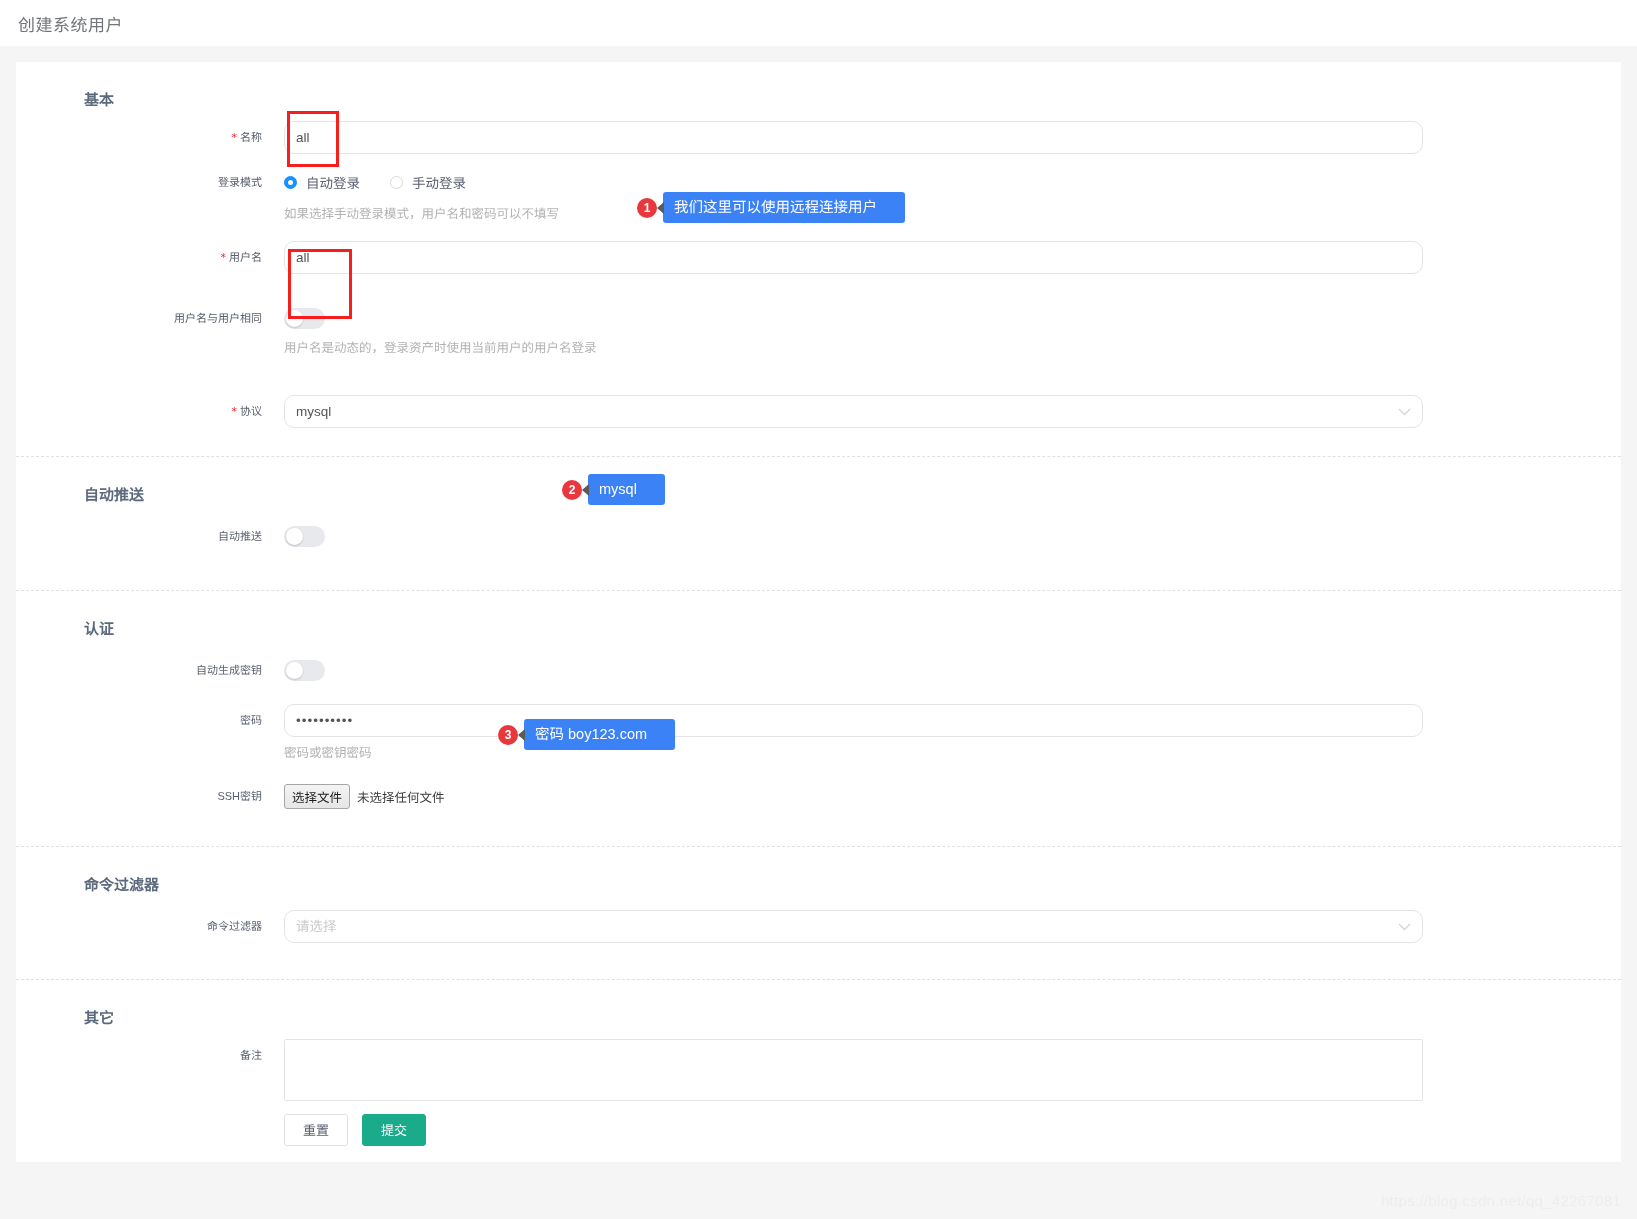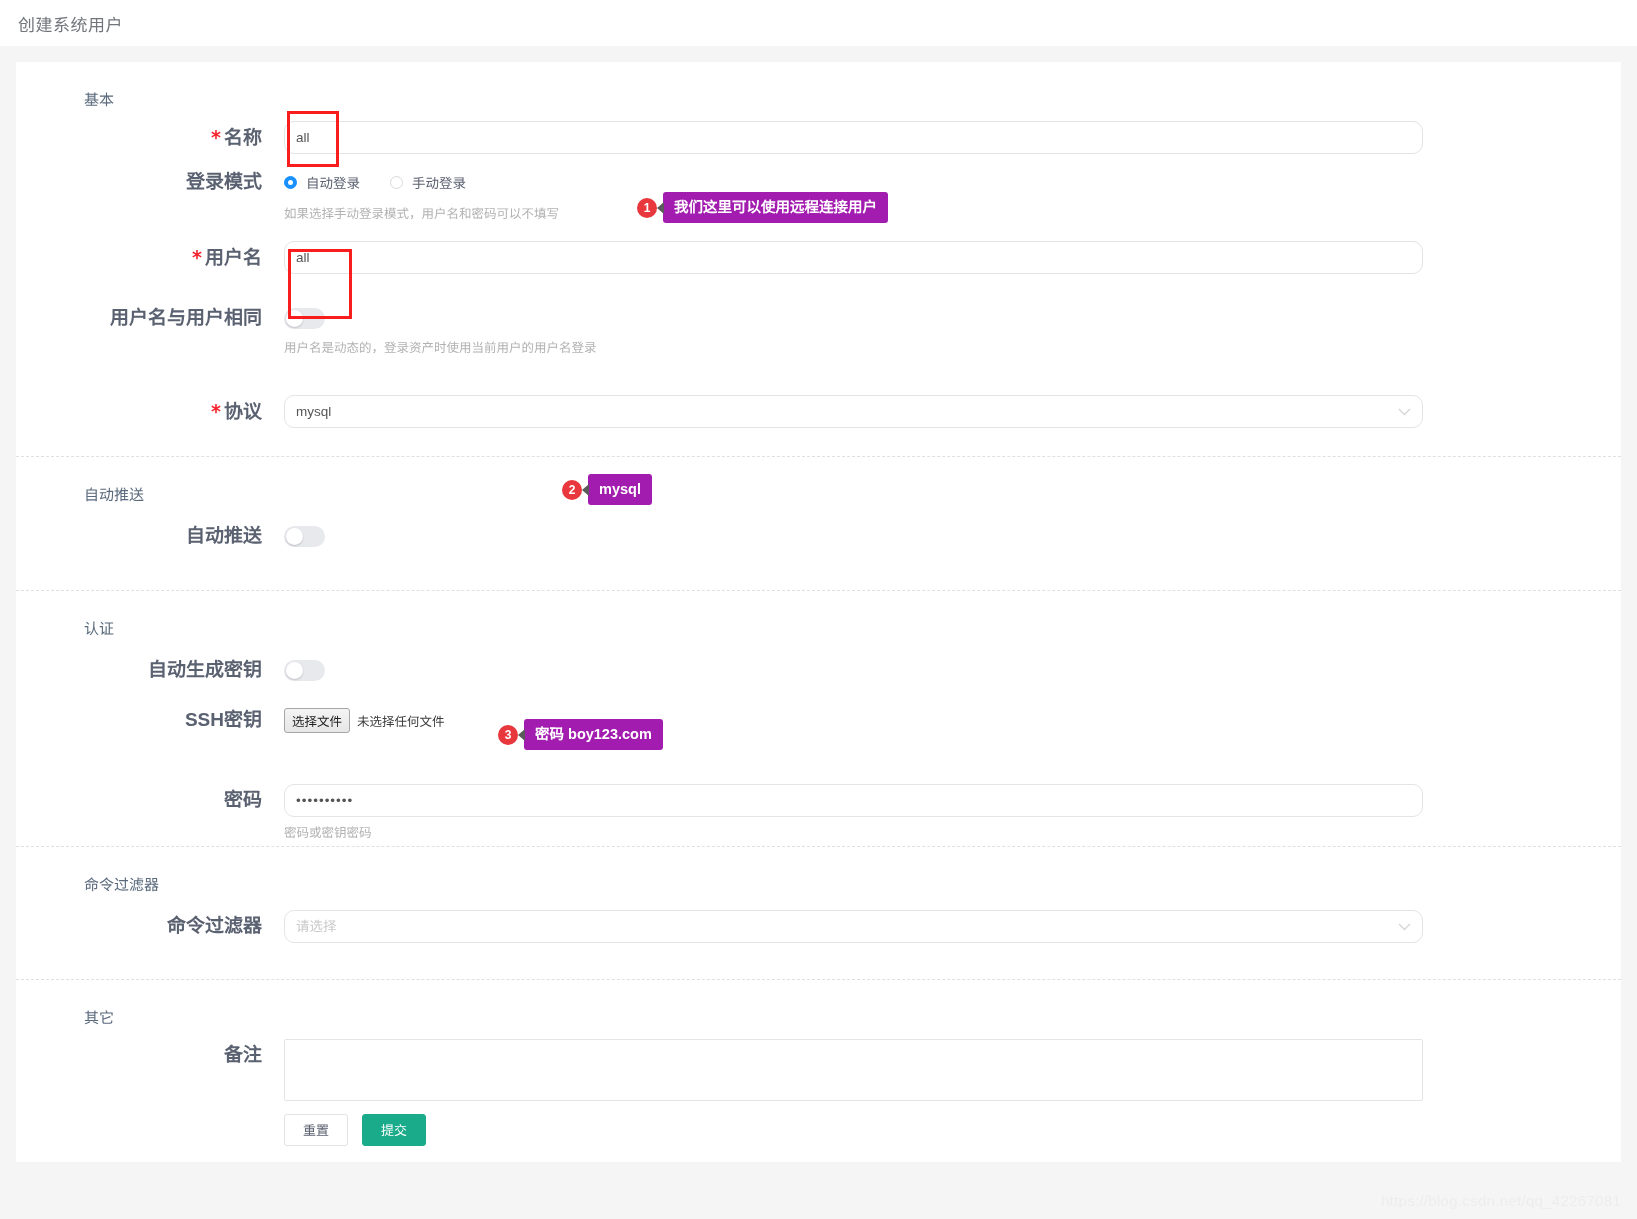--- a/index.html
+++ b/index.html
@@ -53,38 +53,38 @@
 
   
   .section {
     position: relative;
   }
   .section + .section {
     border-top: 1px dashed #e0e0e0;
   }
   .section-title {
     font-size: 15px;
-    font-weight: normal;
+    font-weight: bold;
     color: #5b6a7d;
     padding: 26px 0 6px 68px;
   }
 
   .row {
     display: flex;
     align-items: flex-start;
     padding: 0 0 0 0;
     margin-bottom: 4px;
   }
   .row-label {
     width: 268px;
     text-align: right;
     padding-right: 22px;
     box-sizing: border-box;
-    font-size: 19px;
-    font-weight: bold;
+    font-size: 11px;
+    font-weight: normal;
     color: #5a6170;
     line-height: 32px;
     flex: none;
   }
   .req-star {
     color: #f5222d;
     margin-right: 3px;
     font-family: "DejaVu Sans", sans-serif;
   }
   .row-control {
@@ -268,30 +268,29 @@
     color: #fff;
     font-size: 12px;
     font-weight: bold;
     display: flex;
     align-items: center;
     justify-content: center;
     flex: none;
     font-family: "Liberation Sans", sans-serif;
   }
   .callout .bubble {
-    background: #a21caf;
+    background: #3b82f6;
     color: #fff;
     font-size: 14.5px;
-    padding: 5px 11px 6px 11px;
+    padding: 5px 28px 6px 11px;
     border-radius: 3px;
     margin-left: 6px;
     position: relative;
     white-space: nowrap;
     line-height: 20px;
-    font-weight: bold;
   }
   .callout .bubble:before {
     content: "";
     position: absolute;
     left: -6px;
     top: 50%;
     transform: translateY(-50%);
     border-top: 6px solid transparent;
     border-bottom: 6px solid transparent;
     border-right: 7px solid #5a5a5a;
@@ -404,35 +403,35 @@
 
       <div class="row" style="margin-top:10px;">
         <div class="row-label">自动生成密钥</div>
         <div class="row-control">
           <span class="switch">
             <span class="knob"></span>
           </span>
         </div>
       </div>
 
+      <div class="row" style="margin-top:18px;">
+        <div class="row-label">密码</div>
+        <div class="row-control">
+          <input class="inp" readonly="" style="letter-spacing: 1px;" value="••••••••••">
+          <div class="help">密码或密钥密码</div>
+        </div>
+      </div>
+
       <div class="row" style="margin-top:18px;padding-bottom:30px;">
         <div class="row-label">SSH密钥</div>
         <div class="row-control">
           <div class="file-row">
             <span class="file-btn">选择文件</span>
             <span class="file-name">未选择任何文件</span>
           </div>
-        </div>
-      </div>
-
-      <div class="row" style="margin-top:18px;">
-        <div class="row-label">密码</div>
-        <div class="row-control">
-          <input class="inp" readonly="" style="letter-spacing: 1px;" value="••••••••••">
-          <div class="help">密码或密钥密码</div>
         </div>
       </div>
     </div>
 
     <div class="section">
       <div class="section-title">命令过滤器</div>
       <div class="row" style="margin-top:10px;padding-bottom:32px;">
         <div class="row-label">命令过滤器</div>
         <div class="row-control">
           <div class="select-wrap">

